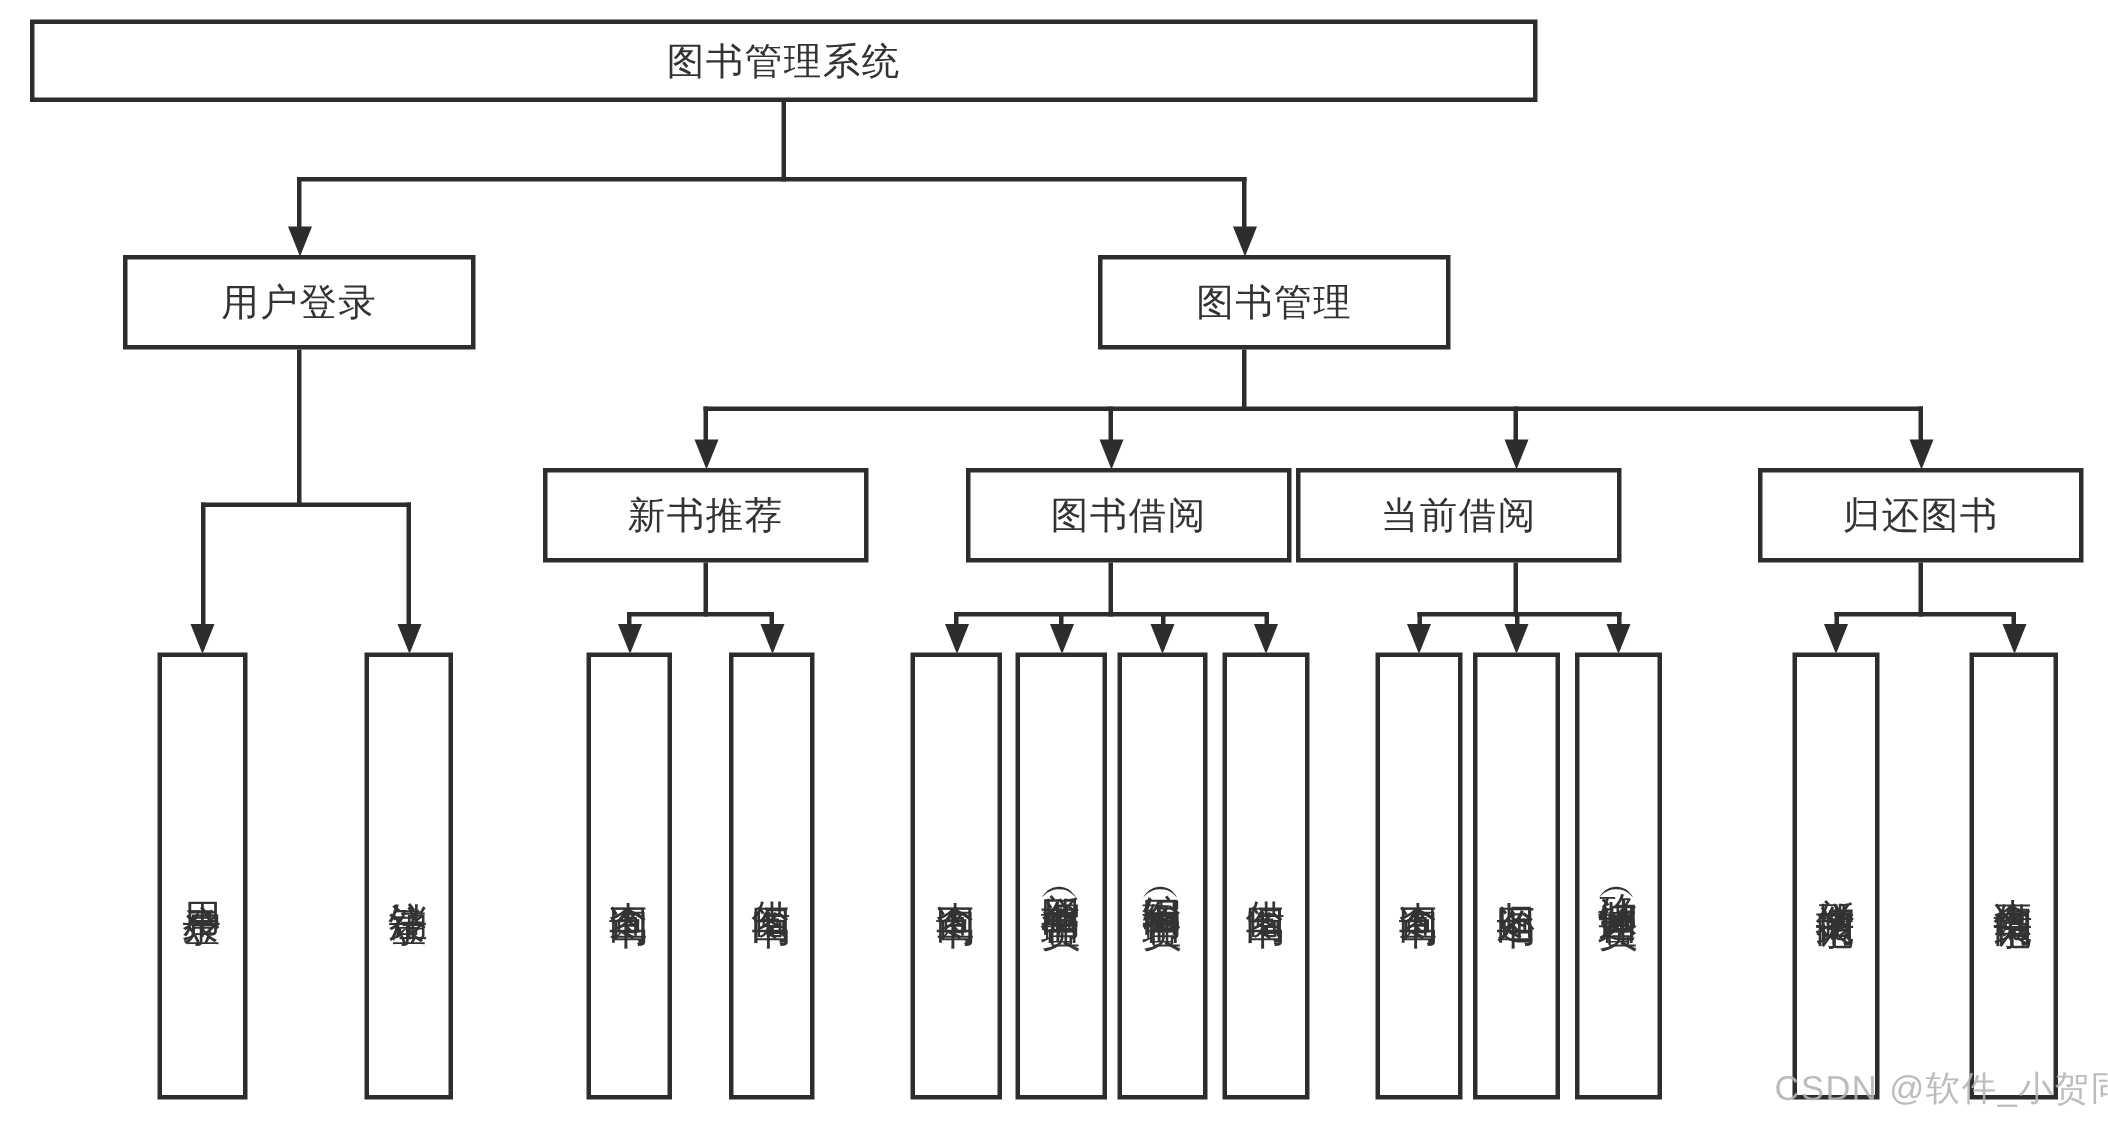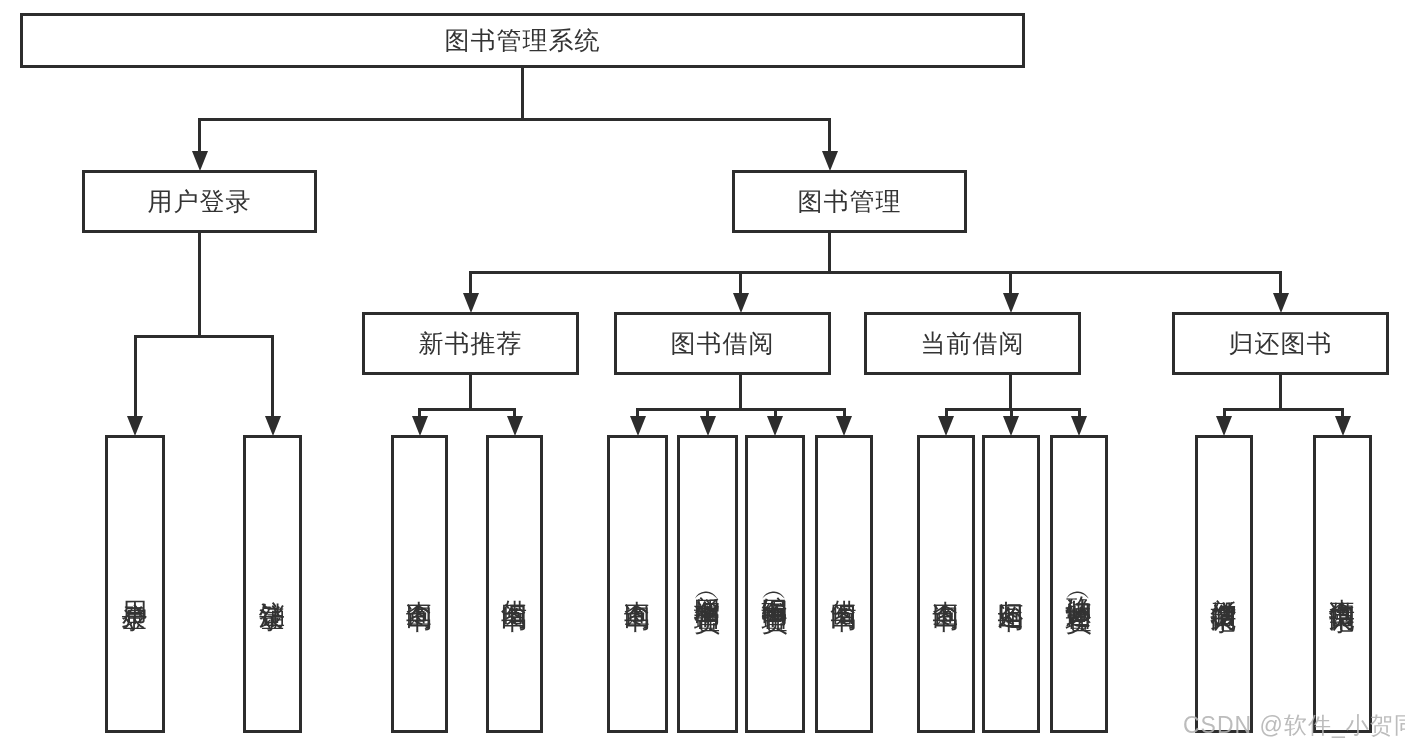--- a/index.html
+++ b/index.html
@@ -123,21 +123,21 @@
       </div>
       <div class="node-box" style="left: 82px; top: 170px; width: 235px; height: 63px;">
         <span class="lbl">用户登录</span>
       </div>
       <div class="node-box" style="left: 716px; top: 170px; width: 235px; height: 63px; margin-left: 16px;">
         <span class="lbl">图书管理</span>
       </div>
       <div class="node-box" style="left: 362px; top: 312px; width: 217px; height: 63px;">
         <span class="lbl">新书推荐</span>
       </div>
-      <div class="node-box" style="left: 614px; top: 312px; width: 217px; height: 63px;">
+      <div class="node-box" style="left: 644px; top: 312px; width: 217px; height: 63px;">
         <span class="lbl">图书借阅</span>
       </div>
       <div class="node-box" style="left: 864px; top: 312px; width: 217px; height: 63px;">
         <span class="lbl">当前借阅</span>
       </div>
       <div class="node-box" style="left: 1172px; top: 312px; width: 217px; height: 63px;">
         <span class="lbl">归还图书</span>
       </div>
       <div class="node-box vertical" style="left: 105px; top: 435px; width: 60px; height: 298px;">
         <span class="lbl">用户登录</span>

